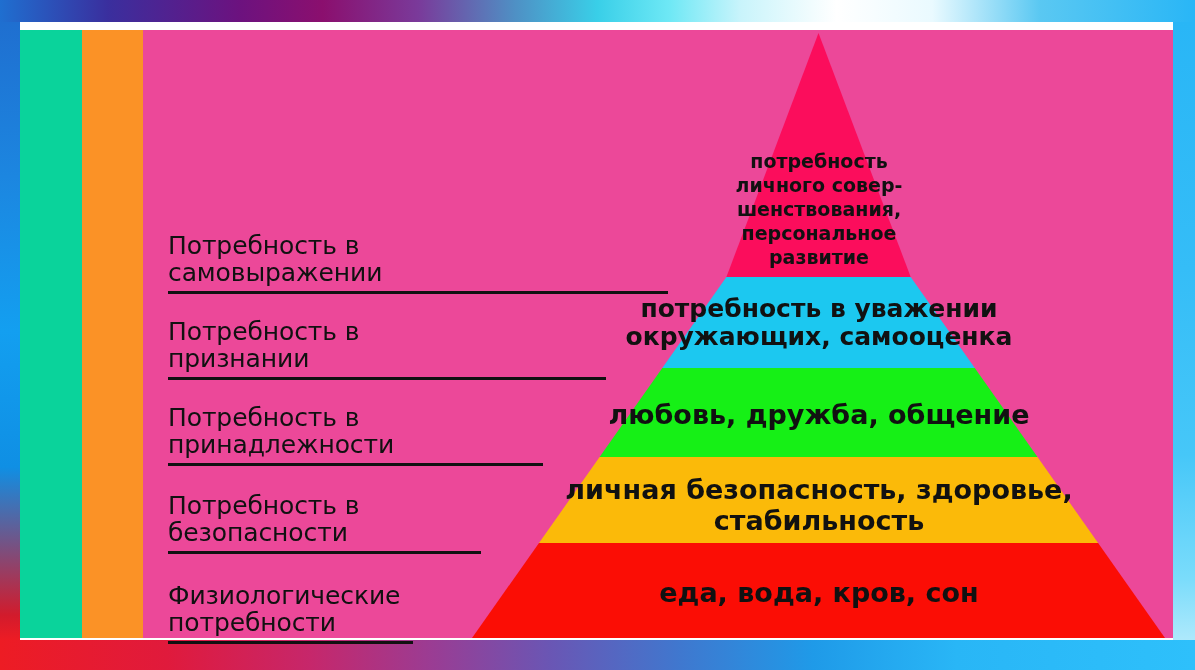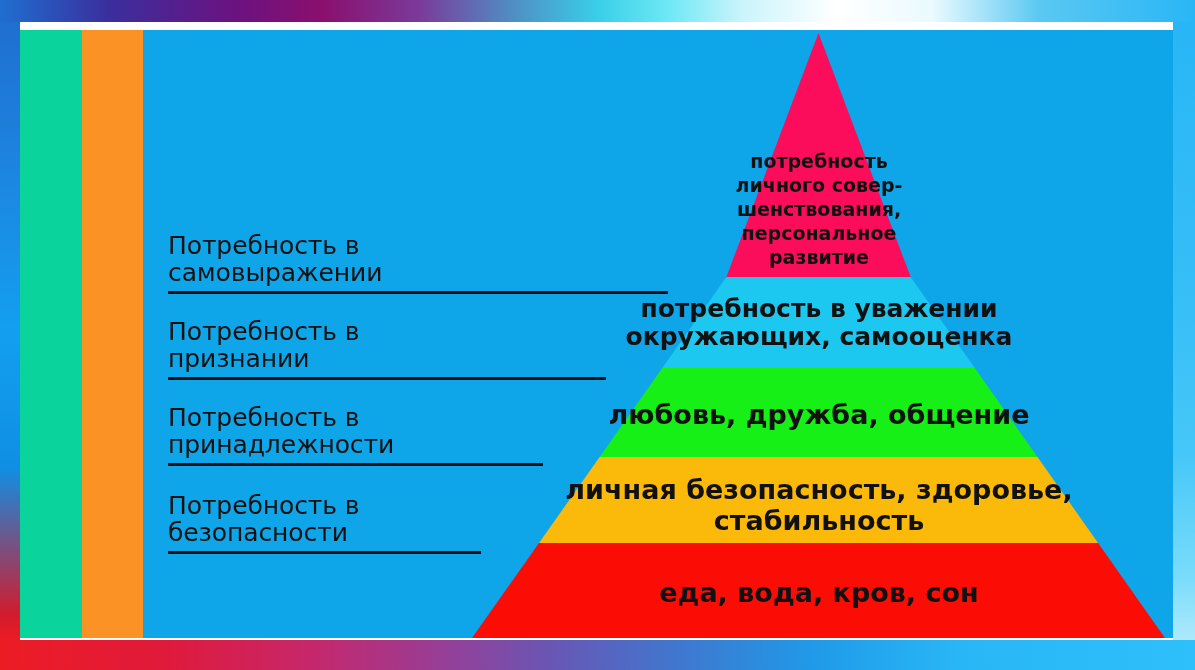--- a/index.html
+++ b/index.html
@@ -72,21 +72,21 @@
       #46c7f8 70%,
       #7adcfb 90%,
       #aee9fc 100%);
   }
 
   
   .card {
     position: absolute;
     left: 20px; top: 30px;
     width: 1153px; height: 608px;
-    background: #0ea5e9;
+    background: #ec4899;
   }
 
   
   .bar-teal {
     position: absolute;
     left: 0; top: 0;
     width: 62px; height: 608px;
     background: #0ad39b;
   }
   .bar-orange {
@@ -216,17 +216,22 @@
 принадлежности</div>
         <div class="label-rule" style="top:59px; width:375px;"></div>
       </div>
 
       <div class="label-row" style="top:446px;">
         <div class="label-text">Потребность в
 безопасности</div>
         <div class="label-rule" style="top:59px; width:313px;"></div>
       </div>
 
+      <div class="label-row" style="top:536px;">
+        <div class="label-text">Физиологические
+потребности</div>
+        <div class="label-rule" style="top:59px; width:245px;"></div>
+      </div>
 
     </div>
 
   </div>
 </div>
 
 </body></html>

